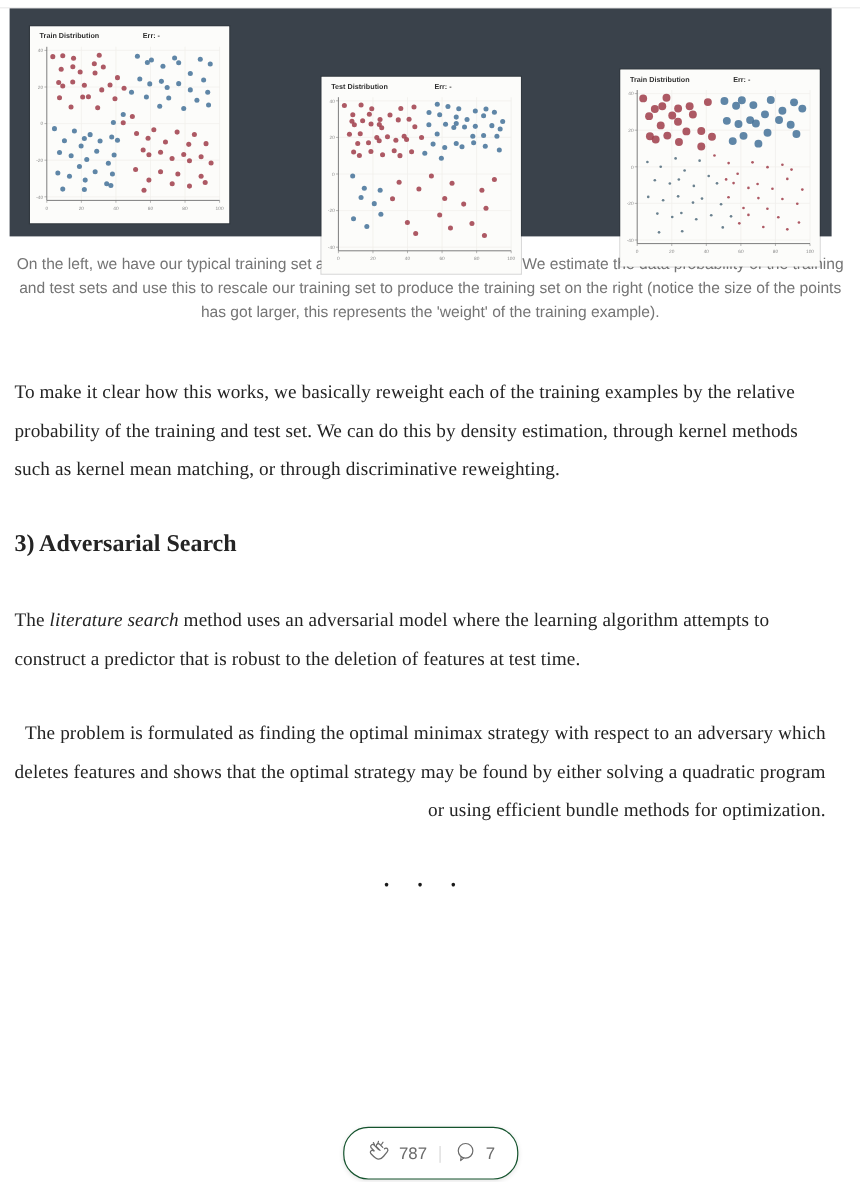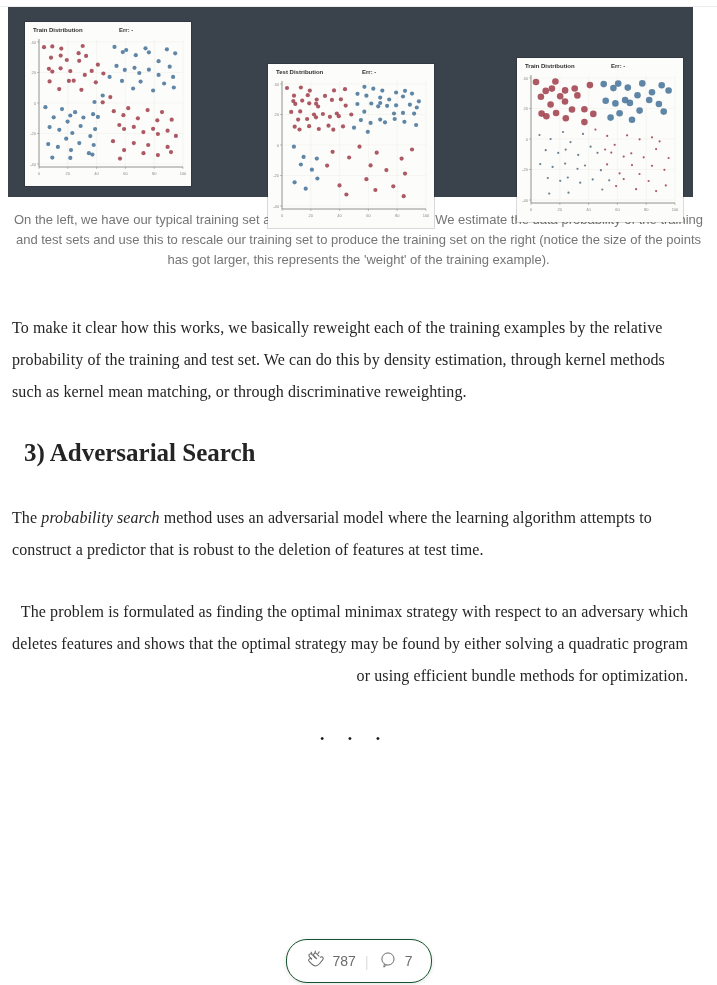--- a/index.html
+++ b/index.html
@@ -11,21 +11,21 @@
   .plot-card{position:absolute;top:15px;width:166px;height:164px;background:#fcfcfa;box-shadow:0 0 0 1px rgba(0,0,0,.15);}
   .plot-card.p0{left:17px;} .plot-card.p1{left:260px;} .plot-card.p2{left:509px;}
 
   .figcaption{margin:13px auto 0;max-width:700px;text-align:center;
     font-family:"Liberation Sans",sans-serif;font-size:13px;line-height:20px;color:#757575;}
 
   
   .article{margin-left:12px;width:676px;}
   .article p{margin:0;font-size:16px;line-height:32px;letter-spacing:.1px;}
   .p1{margin-top:42px !important;}
-  .heading{margin:32px 0 0 12px;font-size:25px;line-height:26px;font-weight:bold;}
+  .heading{margin:32px 0 0 0;font-size:20px;line-height:26px;font-weight:bold;}
   .p2{margin-top:36px !important;}
   .p3{margin-top:30px !important;text-align:right;}
   .p4{margin-top:46px !important;}
   .em{font-style:italic;}
 
   .section-divider{margin-top:40px;text-align:center;font-family:"Liberation Sans",sans-serif;
     font-size:11px;color:#1a1a1a;height:14px;}
   .section-divider span{display:inline-block;margin:0 12px;}
 
   
@@ -448,21 +448,21 @@
       </svg></div>
 </figure>
 
 <div class="figcaption">On the left, we have our typical training set and in the center our test set. We estimate the data probability of the training and test sets and use this to rescale our training set to produce the training set on the right (notice the size of the points has got larger, this represents the 'weight' of the training example).</div>
 
 <div class="article">
   <p class="p1">To make it clear how this works, we basically reweight each of the training examples by the relative probability of the training and test set. We can do this by density estimation, through kernel methods such as kernel mean matching, or through discriminative reweighting.</p>
 
   <h3 class="heading">3) Adversarial Search</h3>
 
-  <p class="p2"><span>The </span><span class="em">probability search</span><span> method uses an adversarial model where the learning algorithm attempts to construct a predictor that is robust to the deletion of features at test time.</span></p>
+  <p class="p2"><span>The </span><span class="em">literature search</span><span> method uses an adversarial model where the learning algorithm attempts to construct a predictor that is robust to the deletion of features at test time.</span></p>
 
   <p class="p3">The problem is formulated as finding the optimal minimax strategy with respect to an adversary which deletes features and shows that the optimal strategy may be found by either solving a quadratic program or using efficient bundle methods for optimization.</p>
 
   <div class="section-divider">
     <span>•</span><span>•</span><span>•</span>
   </div>
 
 </div>
 
 <div class="pill">

